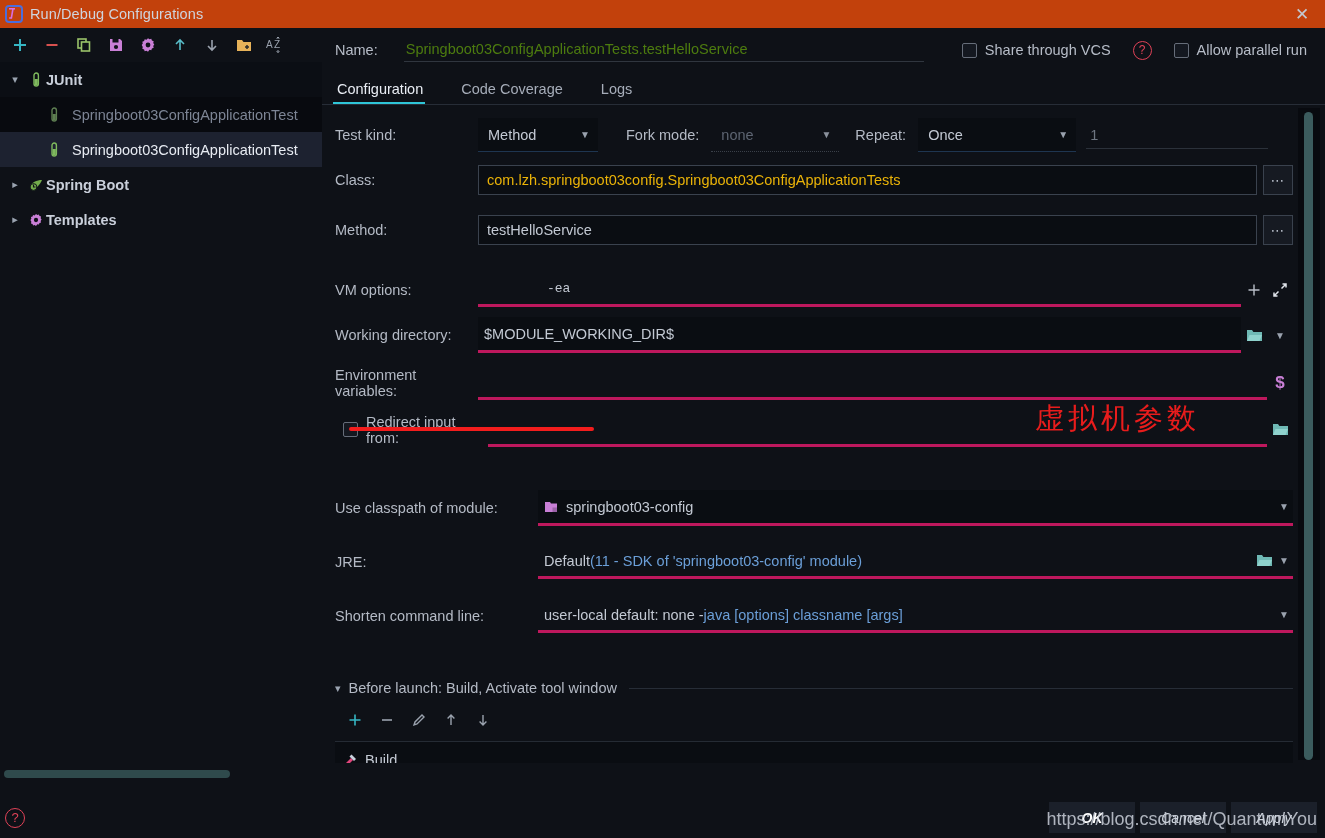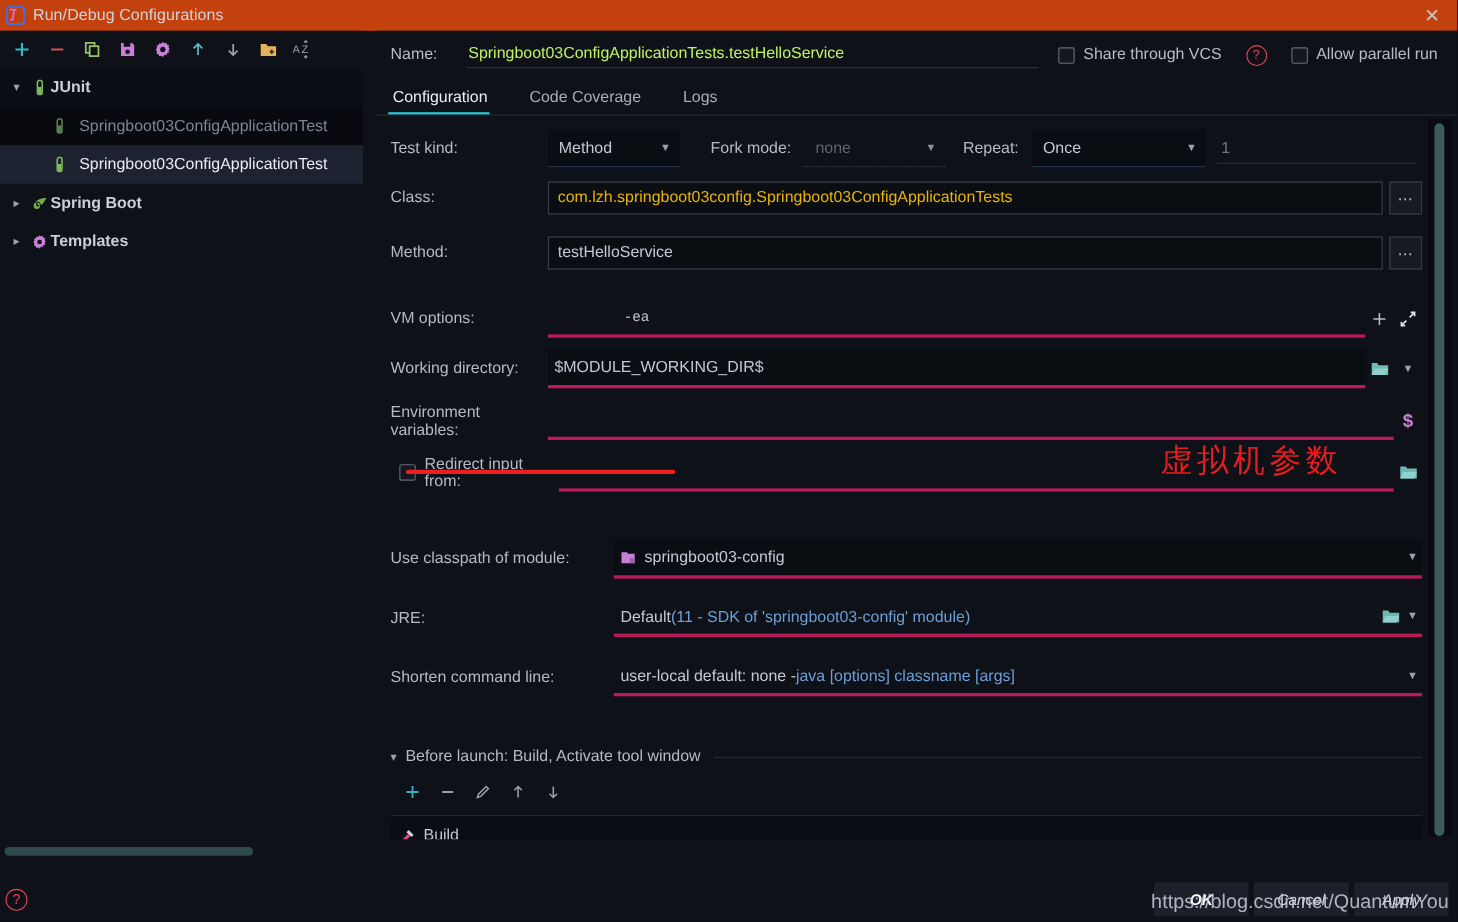--- a/index.html
+++ b/index.html
@@ -72,31 +72,31 @@
   .tree-row.dim .t-label { color: #7d8595; }
   .tree-row.row-darker { background: #080a0f; }
 
   .h-scrollbar {
     position: absolute; left: 4px; bottom: 22px; width: 226px; height: 8px;
     background: #2f4a4c; border-radius: 4px;
   }
 
   
   .right-panel {
-    position: absolute; left: 342px; top: 28px; right: 0; height: 772px;
+    position: absolute; left: 322px; top: 28px; right: 0; height: 772px;
     background: #0e1117;
   }
   .name-row {
     display: flex; align-items: center; height: 44px; padding-left: 13px; padding-right: 10px;
   }
   .name-label { font-size: 14.5px; color: #b7bdc8; margin-right: 26px; }
   .name-input {
     flex: 1 1 auto; max-width: 520px;
     border: none; border-bottom: 1px solid #30363f;
-    background: transparent; color: #bef264; font-size: 14.5px;
+    background: transparent; color: #4d7c0f; font-size: 14.5px;
     padding: 3px 2px 4px 2px; outline: none;
     font-family: inherit;
   }
   .name-right { display:flex; align-items:center; gap: 8px; margin-left: auto; padding-right: 8px;}
   .chk-wrap { display: flex; align-items: center; font-size: 14.5px; color: #b7bdc8; }
   .chkbox {
     width: 15px; height: 15px; border: 1px solid #666d79; border-radius: 2px;
     background: #141820; margin-right: 8px; flex: none;
   }
   .help-circle {

